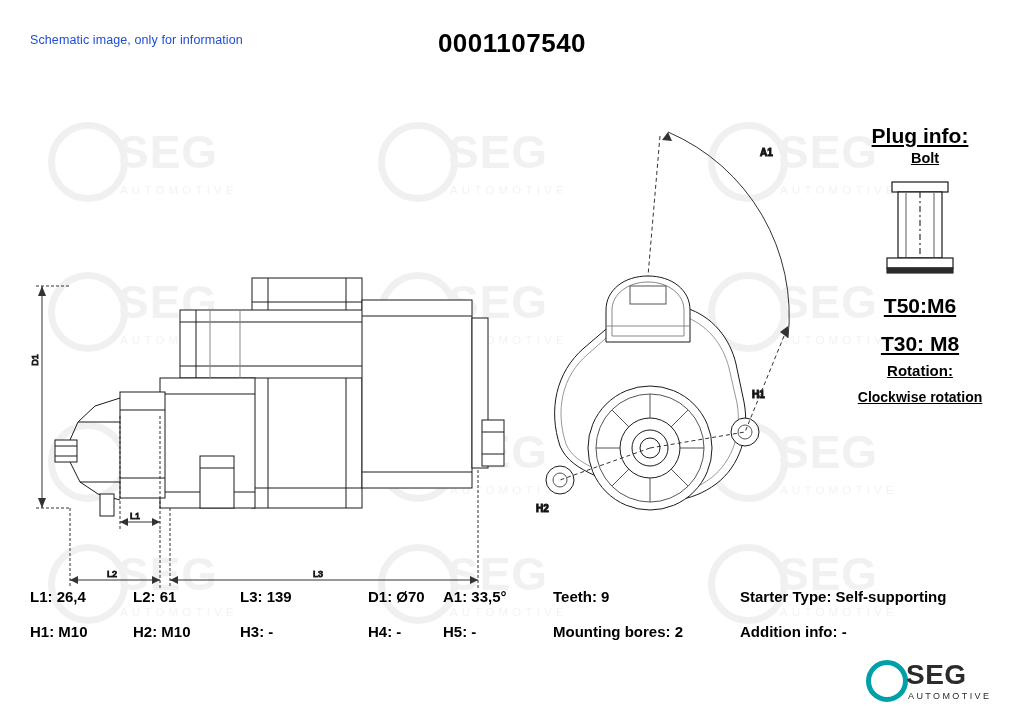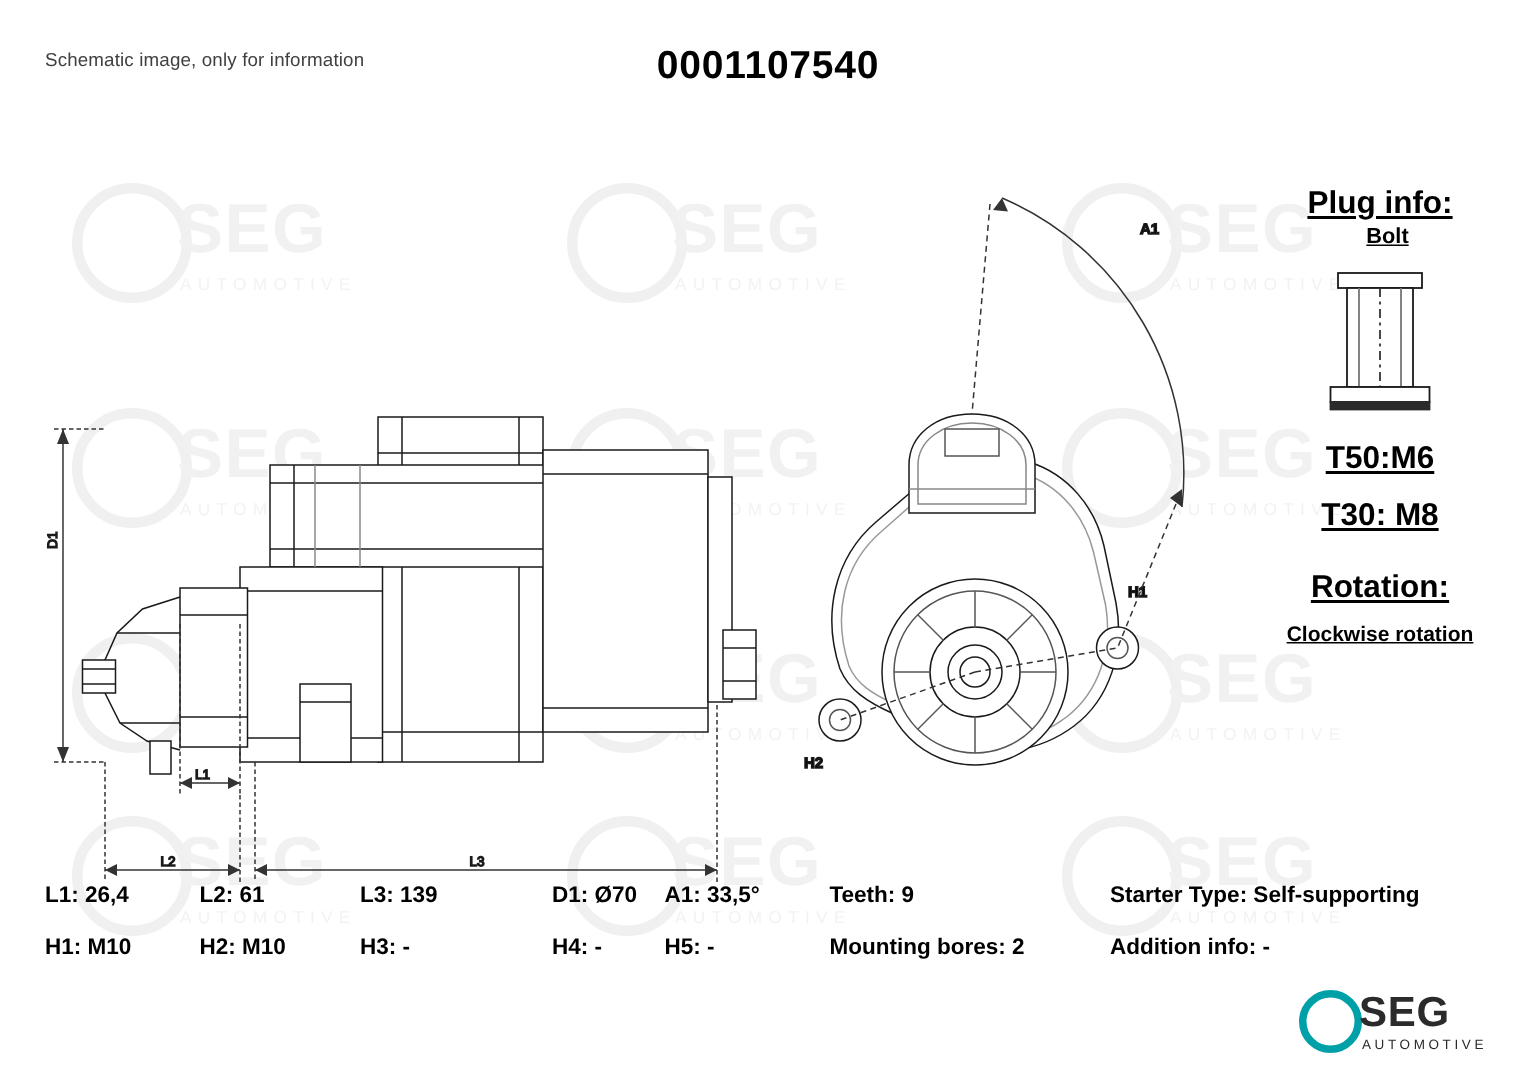--- a/index.html
+++ b/index.html
@@ -20,21 +20,21 @@
     left: 0; top: 0;
     width: 1024px;
     height: 723px;
   }
 
   
   .note {
     position: absolute;
     left: 30px; top: 33px;
     font-size: 12.5px;
-    color: #404040;
+    color: #1d4ed8;
     letter-spacing: 0.1px;
   }
   .part-no {
     position: absolute;
     left: 0; top: 28px;
     width: 1024px;
     text-align: center;
     font-size: 26px;
     font-weight: bold;
     letter-spacing: 0.5px;
@@ -114,23 +114,23 @@
     margin-bottom: 4px;
     padding-left: 10px;
   }
   .bolt-svg { display:block; margin: 0 auto; }
   .t-line {
     font-size: 21px;
     font-weight: bold;
     margin-top: 14px;
   }
   .rot-title {
-    font-size: 21px;
-    font-weight: bold;
-    margin-top: 24px;
+    font-size: 15px;
+    font-weight: bold;
+    margin-top: 6px;
   }
   .rot-text {
     font-size: 14px;
     font-weight: bold;
     margin-top: 10px;
   }
 
   
   .specs {
     position: absolute;

